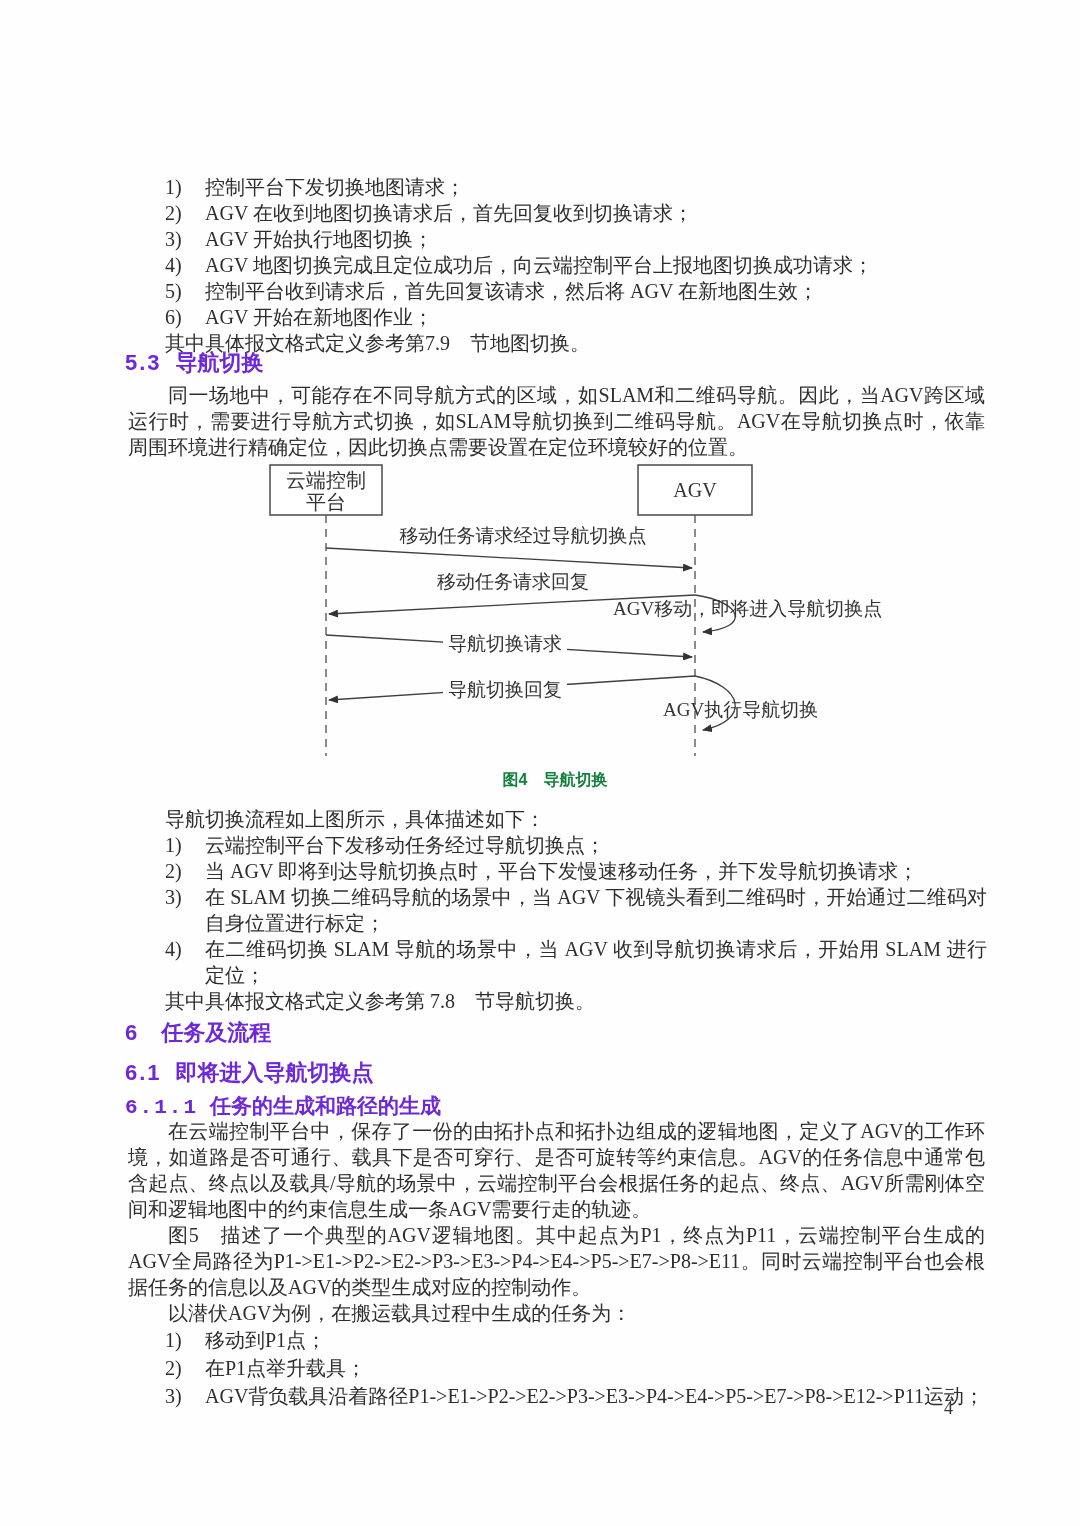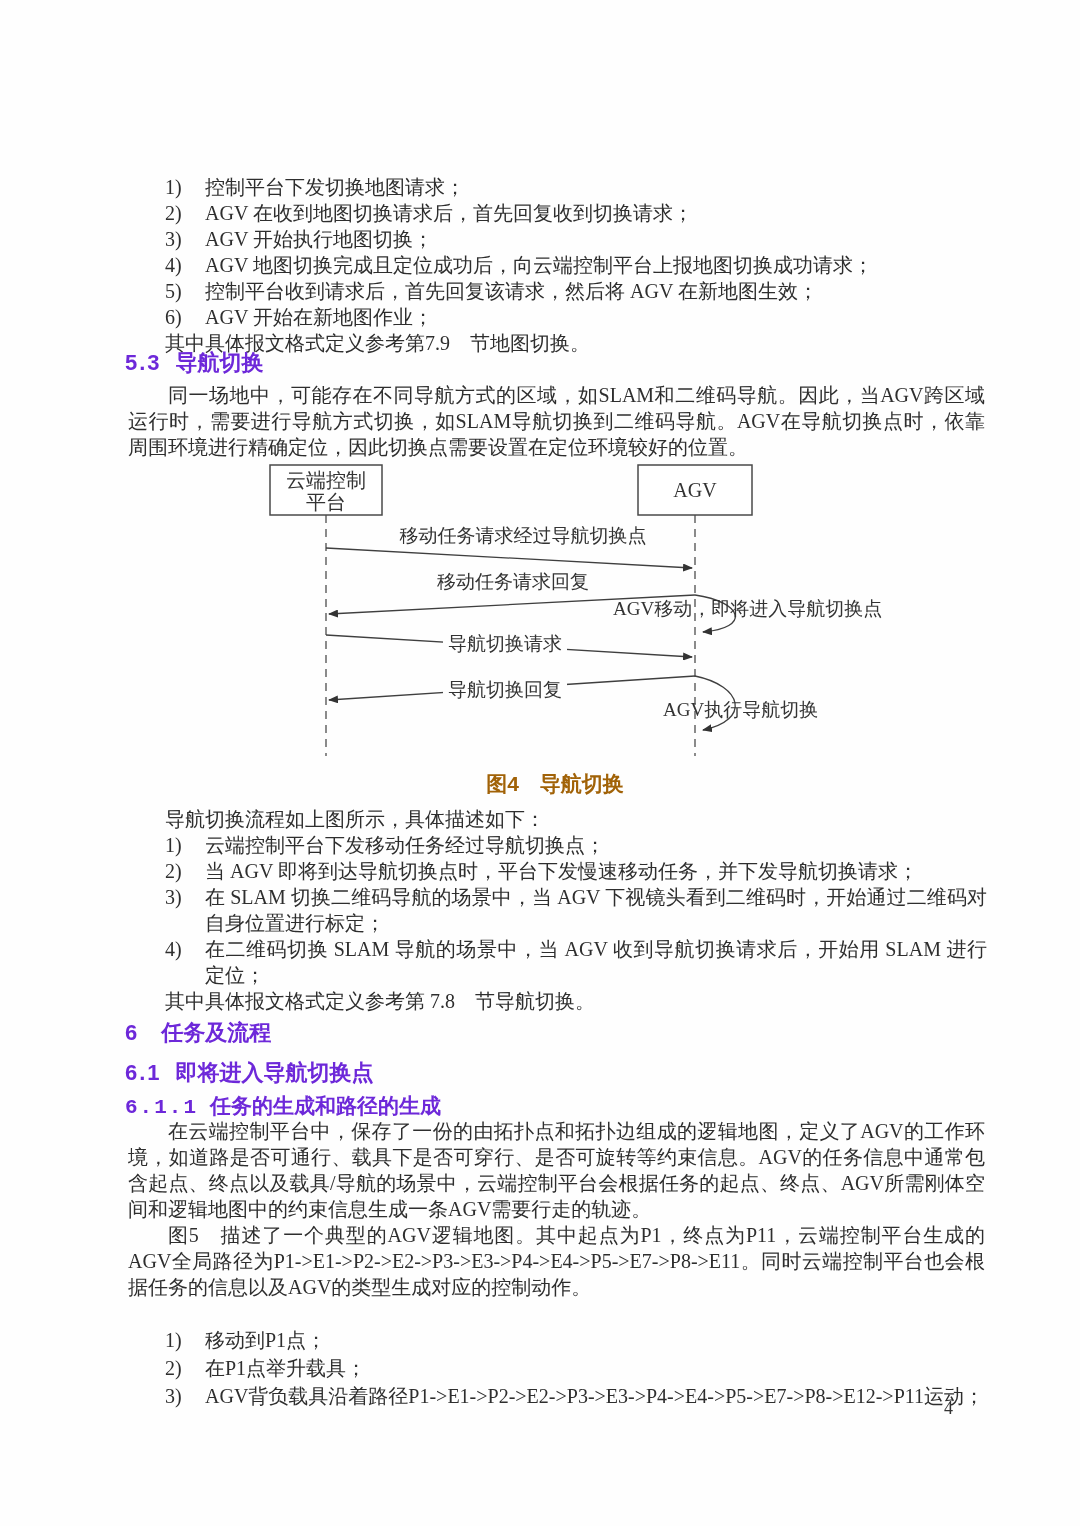--- a/index.html
+++ b/index.html
@@ -22,21 +22,21 @@
   }
   .h-lv2 { font-size:22px; }
   .h-lv1 { font-size:22px; }
   .h-lv3 { font-size:21px;font-family:Liberation Mono, monospace; }
   .heading .hnum { letter-spacing:2px; }
   .gap14 { display:inline-block; width:14px; }
   .gap22 { display:inline-block; width:22px; }
   .gap12 { display:inline-block; width:12px; }
   .fig-caption {
     font-family:"Liberation Sans","DejaVu Sans",sans-serif;
-    font-weight:700; font-size:21px; color:#a16207; text-align:center;
+    font-weight:700; font-size:16px; color:#15803d; text-align:center;
   }
   .pagenum { font-size:18px; color:#333; }
   svg text {
     font-family:"Liberation Serif","DejaVu Serif",serif;
     font-size:19px; fill:#333;
   }
   svg .actor-label { font-size:20px; }
 </style>
 </head>
 <body>
@@ -145,20 +145,21 @@
   <div class="abs heading h-lv2" style="left:125px; top:1058px;">
     <span class="hnum">6.1</span><span class="gap14"></span><span>即将进入导航切换点</span>
   </div>
 
   <div class="abs heading h-lv3" style="left:125px; top:1092px;">
     <span class="hnum">6.1.1</span><span class="gap12"></span><span>任务的生成和路径的生成</span>
   </div>
 
   <div class="abs body-text para" style="left:128px; top:1118px; width:857px;">在云端控制平台中，保存了一份的由拓扑点和拓扑边组成的逻辑地图，定义了AGV的工作环境，如道路是否可通行、载具下是否可穿行、是否可旋转等约束信息。AGV的任务信息中通常包含起点、终点以及载具/导航的场景中，云端控制平台会根据任务的起点、终点、AGV所需刚体空间和逻辑地图中的约束信息生成一条AGV需要行走的轨迹。</div>
   <div class="abs body-text para" style="left:128px; top:1222px; width:857px;">图5　描述了一个典型的AGV逻辑地图。其中起点为P1，终点为P11，云端控制平台生成的AGV全局路径为P1-&gt;E1-&gt;P2-&gt;E2-&gt;P3-&gt;E3-&gt;P4-&gt;E4-&gt;P5-&gt;E7-&gt;P8-&gt;E11。同时云端控制平台也会根据任务的信息以及AGV的类型生成对应的控制动作。</div>
+  <div class="abs body-text para" style="left:128px; top:1300px; width:857px;">以潜伏AGV为例，在搬运载具过程中生成的任务为：</div>
 
   <div class="abs olist body-text" style="left:165px; top:1326px; width:822px; line-height:28px;">
     <div class="row">
       <span class="num">1)</span>
       <span class="txt">移动到P1点；</span>
     </div>
     <div class="row">
       <span class="num">2)</span>
       <span class="txt">在P1点举升载具；</span>
     </div>

